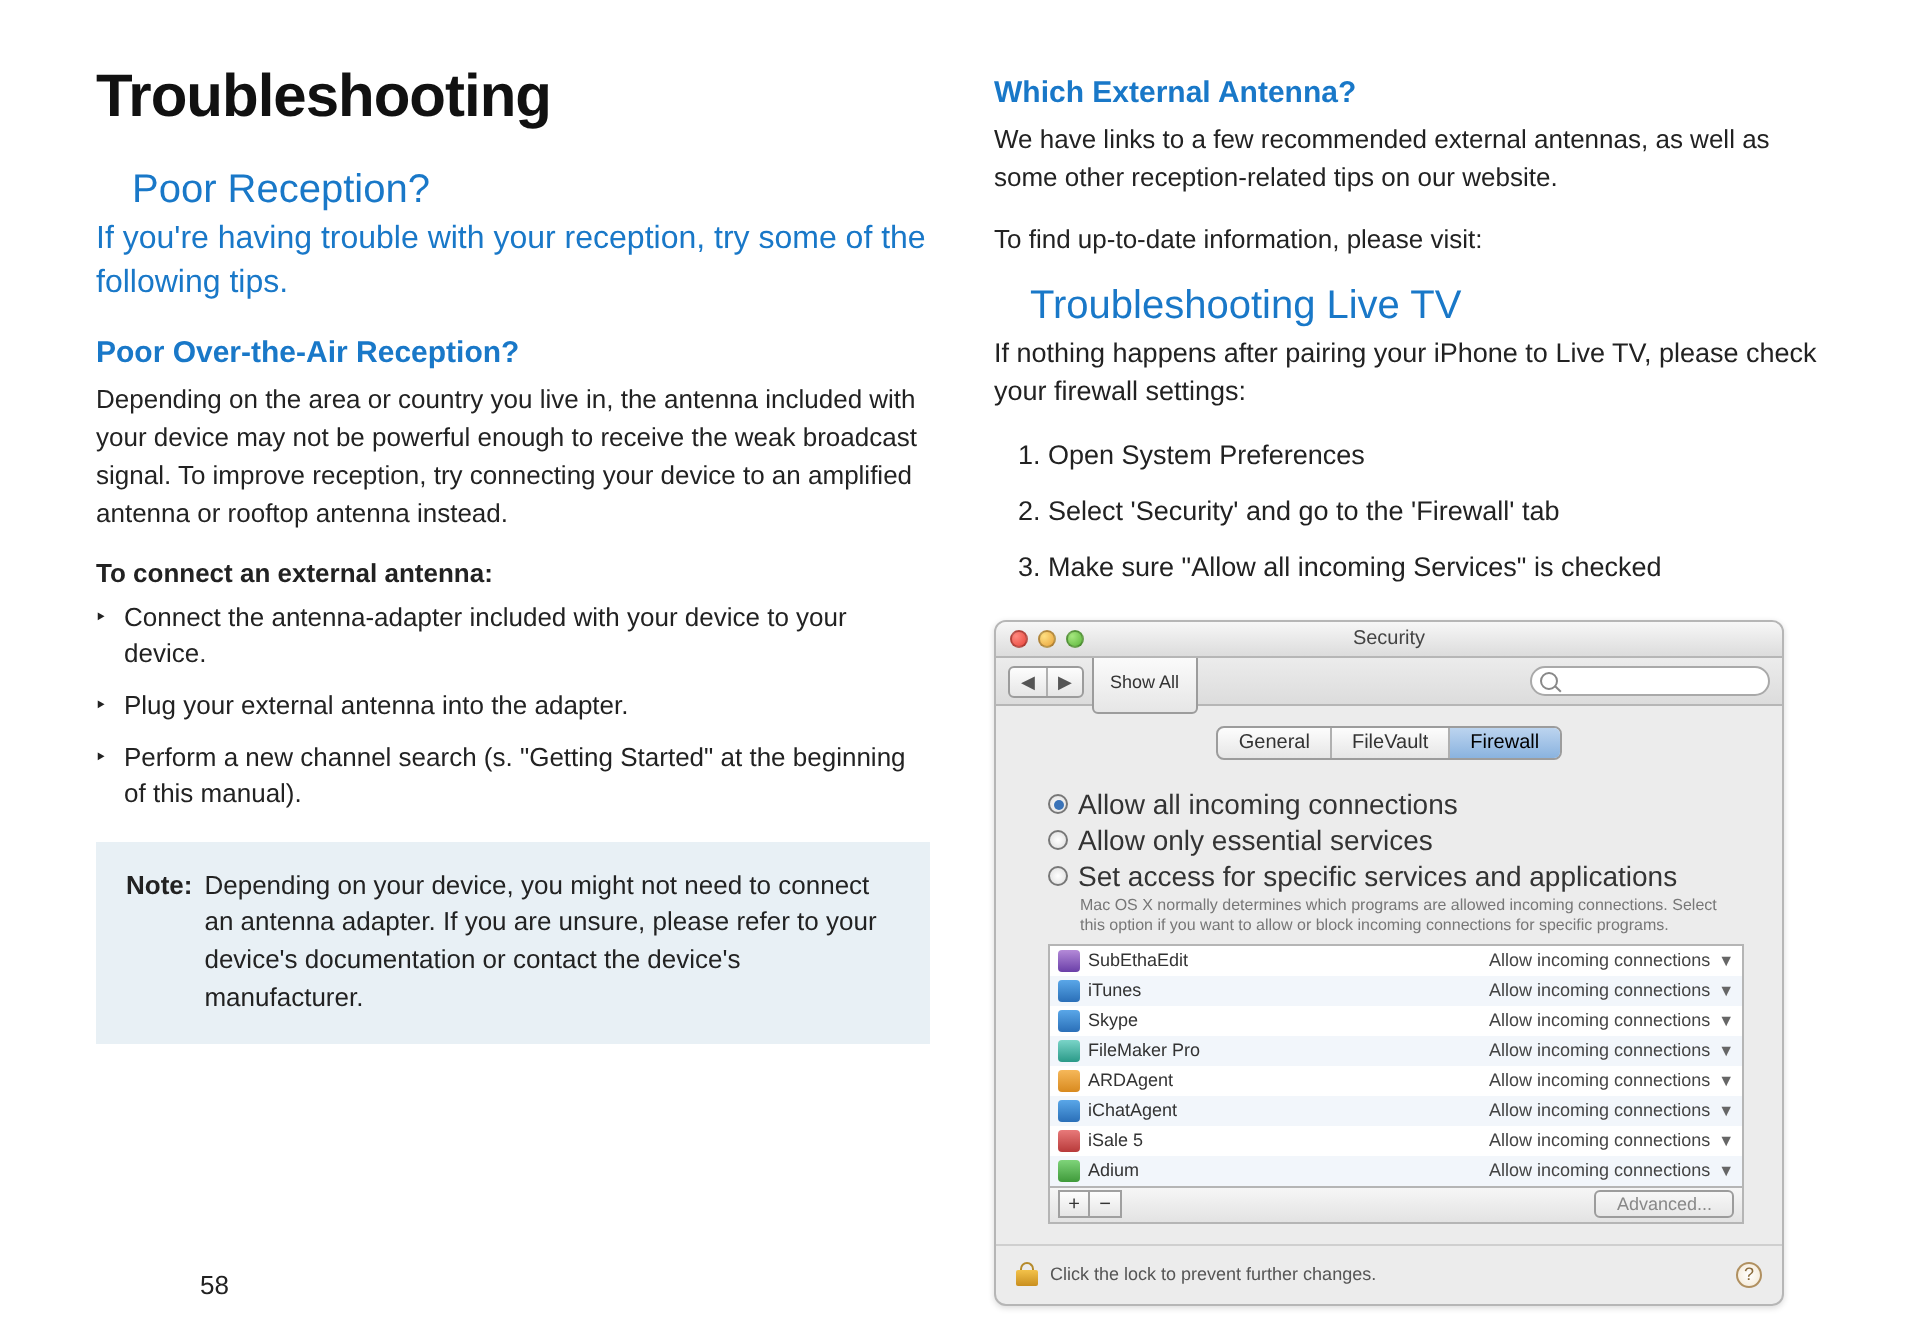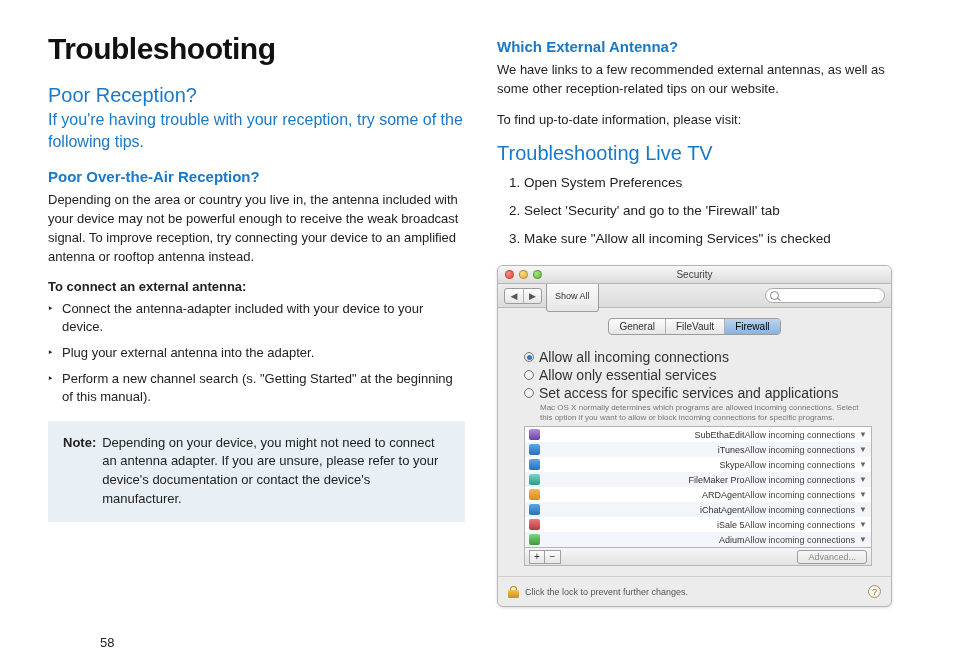--- a/index.html
+++ b/index.html
@@ -20,20 +20,21 @@
     font-weight: 600;
     color: #111;
     margin-bottom: 18px;
     letter-spacing: -0.5px;
   }
   h2.sec-h {
     color: #1978c8;
     font-size: 20px;
     font-weight: 400;
     margin-bottom: 2px;
+    margin-left: 18px;
   }
   .lead {
     color: #1978c8;
     font-size: 16px;
     line-height: 1.35;
     margin-bottom: 16px;
   }
   h3.sub-h {
     color: #1978c8;
     font-size: 15px;
@@ -180,21 +181,21 @@
   .panel-body{
     background:#ececec;padding:6px 18px 10px 26px;
   }
   .radio-row{display:flex;align-items:center;gap:5px;margin:2px 0;font-size:14px;}
   .radio{width:10px;height:10px;border:1px solid #777;border-radius:50%;background:radial-gradient(#fff,#ddd);display:flex;align-items:center;justify-content:center;}
   .radio.sel::after{content:"";width:5px;height:5px;border-radius:50%;background:#3a73b8;}
   .hint{font-size:8px;color:#777;margin:2px 0 4px 16px;line-height:1.2;max-width:330px;}
   .app-table{
     border:1px solid #b5b5b5;background:#fff;width:348px;font-size:9px;
   }
-  .app-table .row{display:flex;align-items:center;height:15px;padding:4px 4px;text-align:right;}
+  .app-table .row{display:flex;align-items:center;height:15px;padding:4px 4px;}
   .app-table .row:nth-child(even){background:#f2f6fb;}
   .app-table .row .ico{width:11px;height:11px;margin-right:4px;border-radius:2px;}
   .app-table .row .name{flex:1;}
   .app-table .row .perm{color:#444;padding-right:4px;}
   .app-table .row .chev{font-size:8px;color:#666;}
   .table-footer{
     display:flex;align-items:center;justify-content:space-between;
     width:348px;margin-top:0;border:1px solid #b5b5b5;border-top:none;
     background:linear-gradient(#f6f6f6,#e3e3e3);height:18px;padding:0 4px;
   }
@@ -242,20 +243,21 @@
     <span class="note-text">Depending on your device, you might not need to connect an antenna adapter. If you are unsure, please refer to your device's documentation or contact the device's manufacturer.</span>
   </div>
 </div>
 
 <div class="col">
   <h3 class="sub-h" style="margin-top:6px">Which External Antenna?</h3>
   <p class="body">We have links to a few recommended external antennas, as well as some other reception-related tips on our website.</p>
   <p class="body">To find up-to-date information, please visit:</p>
 
   <h2 class="sec-h">Troubleshooting Live TV</h2>
+  <p class="body" style="font-size:13.5px">If nothing happens after pairing your iPhone to Live TV, please check your firewall settings:</p>
   <ol class="steps">
     <li>Open System Preferences</li>
     <li>Select 'Security' and go to the 'Firewall' tab</li>
     <li>Make sure "Allow all incoming Services" is checked</li>
   </ol>
 
   <div class="prefs-window">
     <div class="titlebar">
       <div class="traffic">
         <div class="dot r"></div>

